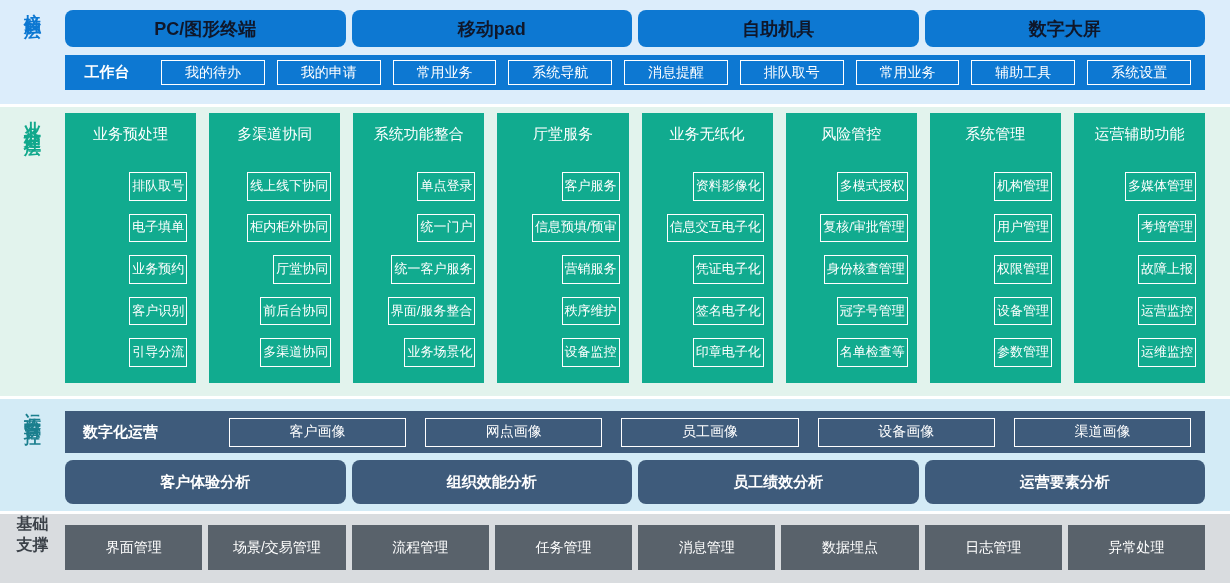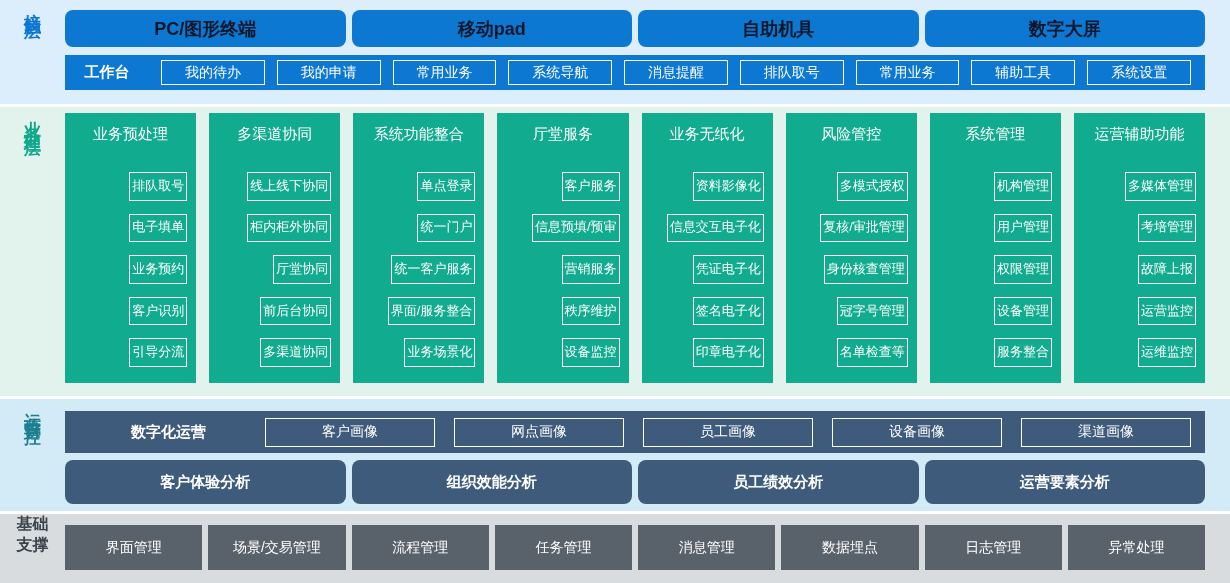--- a/index.html
+++ b/index.html
@@ -34,21 +34,21 @@
   
   .band-business .content { display: flex; gap: 13px; padding: 6px 0 13px; }
   .biz-col { flex: 1; min-width: 0; background: #11ab8f; padding: 10px 9px 16px; display: flex; flex-direction: column; }
   .biz-col-title { color: #fff; font-weight: normal; font-size: 15px; text-align: center; line-height: 21px; margin-bottom: 28px; white-space: nowrap; }
   .biz-items { flex: 1; display: flex; flex-direction: column; gap: 13px; align-items: flex-end; }
   .biz-item { flex: 1; border: 1px solid #ffffff; color: #fff; font-size: 13px; line-height: 1.15; display: flex; align-items: center; justify-content: center; text-align: center; padding: 1px 2px; }
 
   
   .band-ops .content { padding-top: 12px; }
   .ops-bar { height: 42px; background: #3e5b7b; display: flex; align-items: center; gap: 19px; padding: 0 14px 0 0; }
-  .ops-bar-label { flex-shrink: 0; padding-left: 30px; width: 145px; color: #fff; font-weight: bold; font-size: 15px; white-space: nowrap; margin-left: 36px; }
+  .ops-bar-label { flex-shrink: 0; padding-left: 18px; width: 145px; color: #fff; font-weight: bold; font-size: 15px; white-space: nowrap; }
   .ops-outline { flex: 1; height: 29px; border: 1px solid #ffffff; color: #fff; font-size: 14px; display: flex; align-items: center; justify-content: center; white-space: nowrap; }
   .ops-row2 { display: flex; gap: 6px; margin-top: 7px; height: 44px; }
   .ops-solid { flex: 1; background: #3e5b7b; border-radius: 8px; color: #fff; font-weight: bold; font-size: 15px; display: flex; align-items: center; justify-content: center; }
 
   
   .band-foundation .content { padding-top: 11px; }
   .foundation-row { display: flex; gap: 6px; height: 45px; }
   .fnd-box { flex: 1; background: #59626b; color: #fff; font-size: 14px; display: flex; align-items: center; justify-content: center; white-space: nowrap; }
 </style>
 </head>
@@ -154,21 +154,21 @@
         </div>
       </div>
 
       <div class="biz-col">
         <div class="biz-col-title">系统管理</div>
         <div class="biz-items">
           <div class="biz-item">机构管理</div>
           <div class="biz-item">用户管理</div>
           <div class="biz-item">权限管理</div>
           <div class="biz-item">设备管理</div>
-          <div class="biz-item">服务整合</div>
+          <div class="biz-item">参数管理</div>
         </div>
       </div>
 
       <div class="biz-col">
         <div class="biz-col-title">运营辅助功能</div>
         <div class="biz-items">
           <div class="biz-item">多媒体管理</div>
           <div class="biz-item">考培管理</div>
           <div class="biz-item">故障上报</div>
           <div class="biz-item">运营监控</div>

